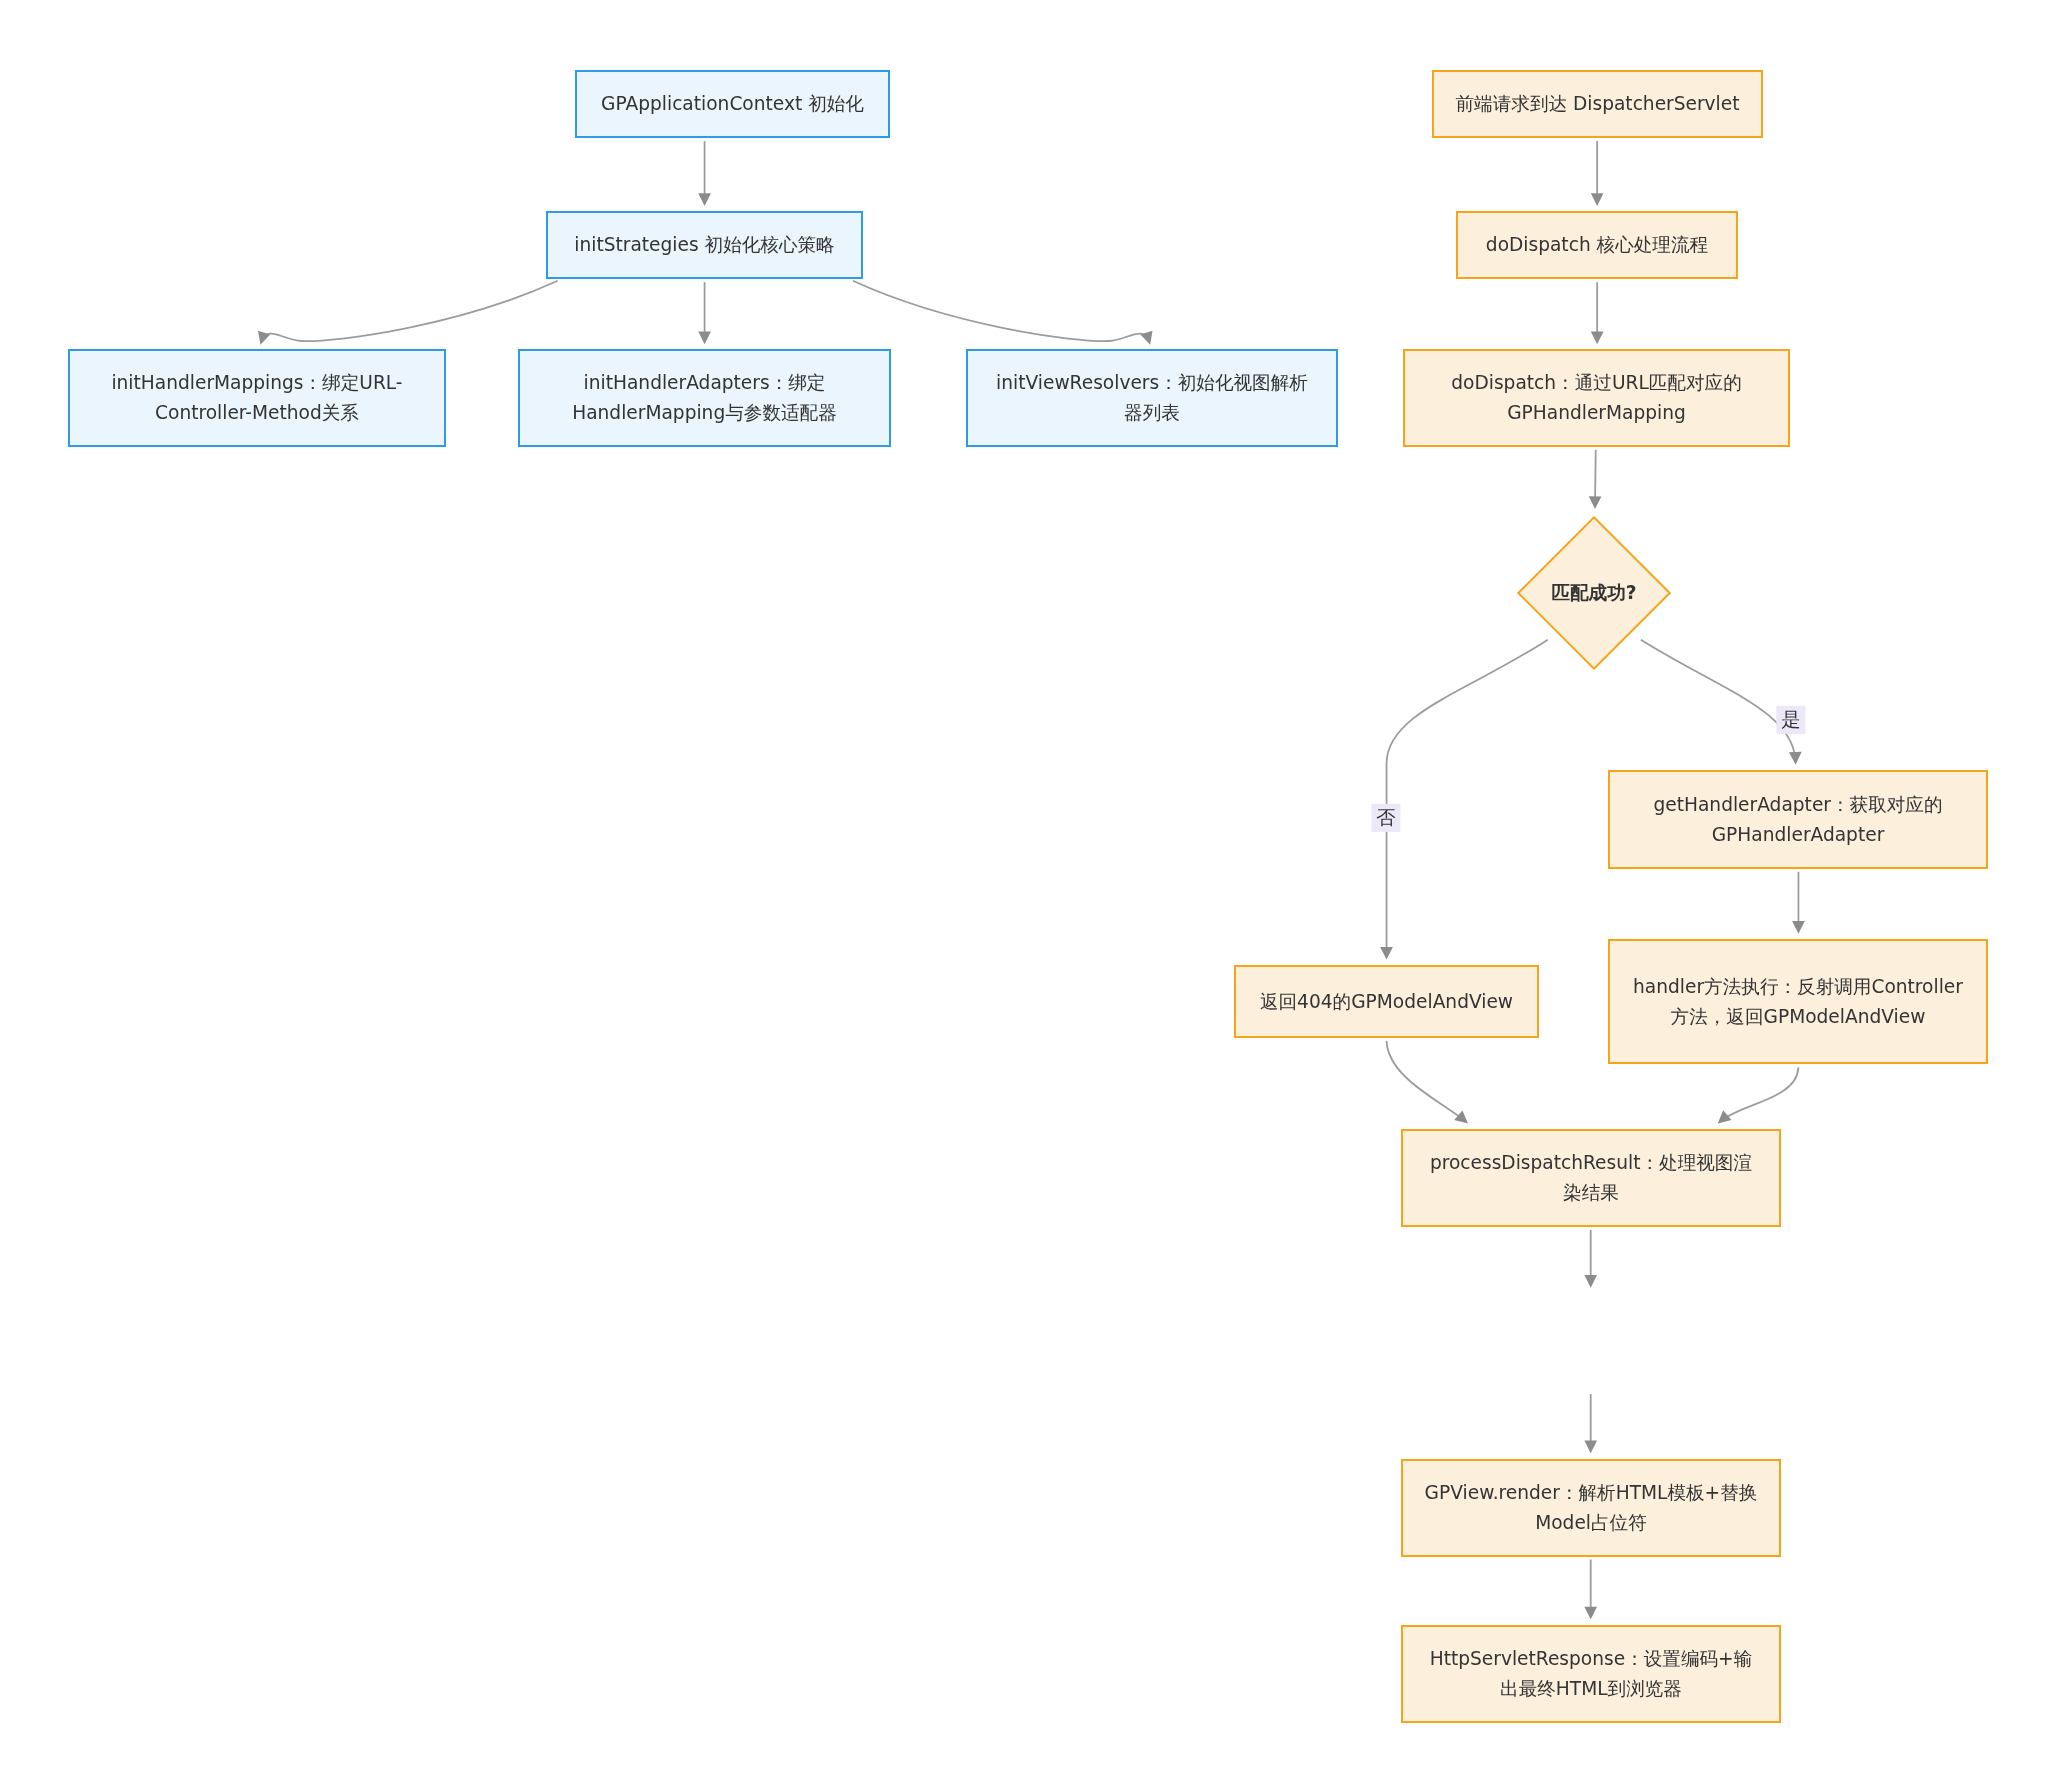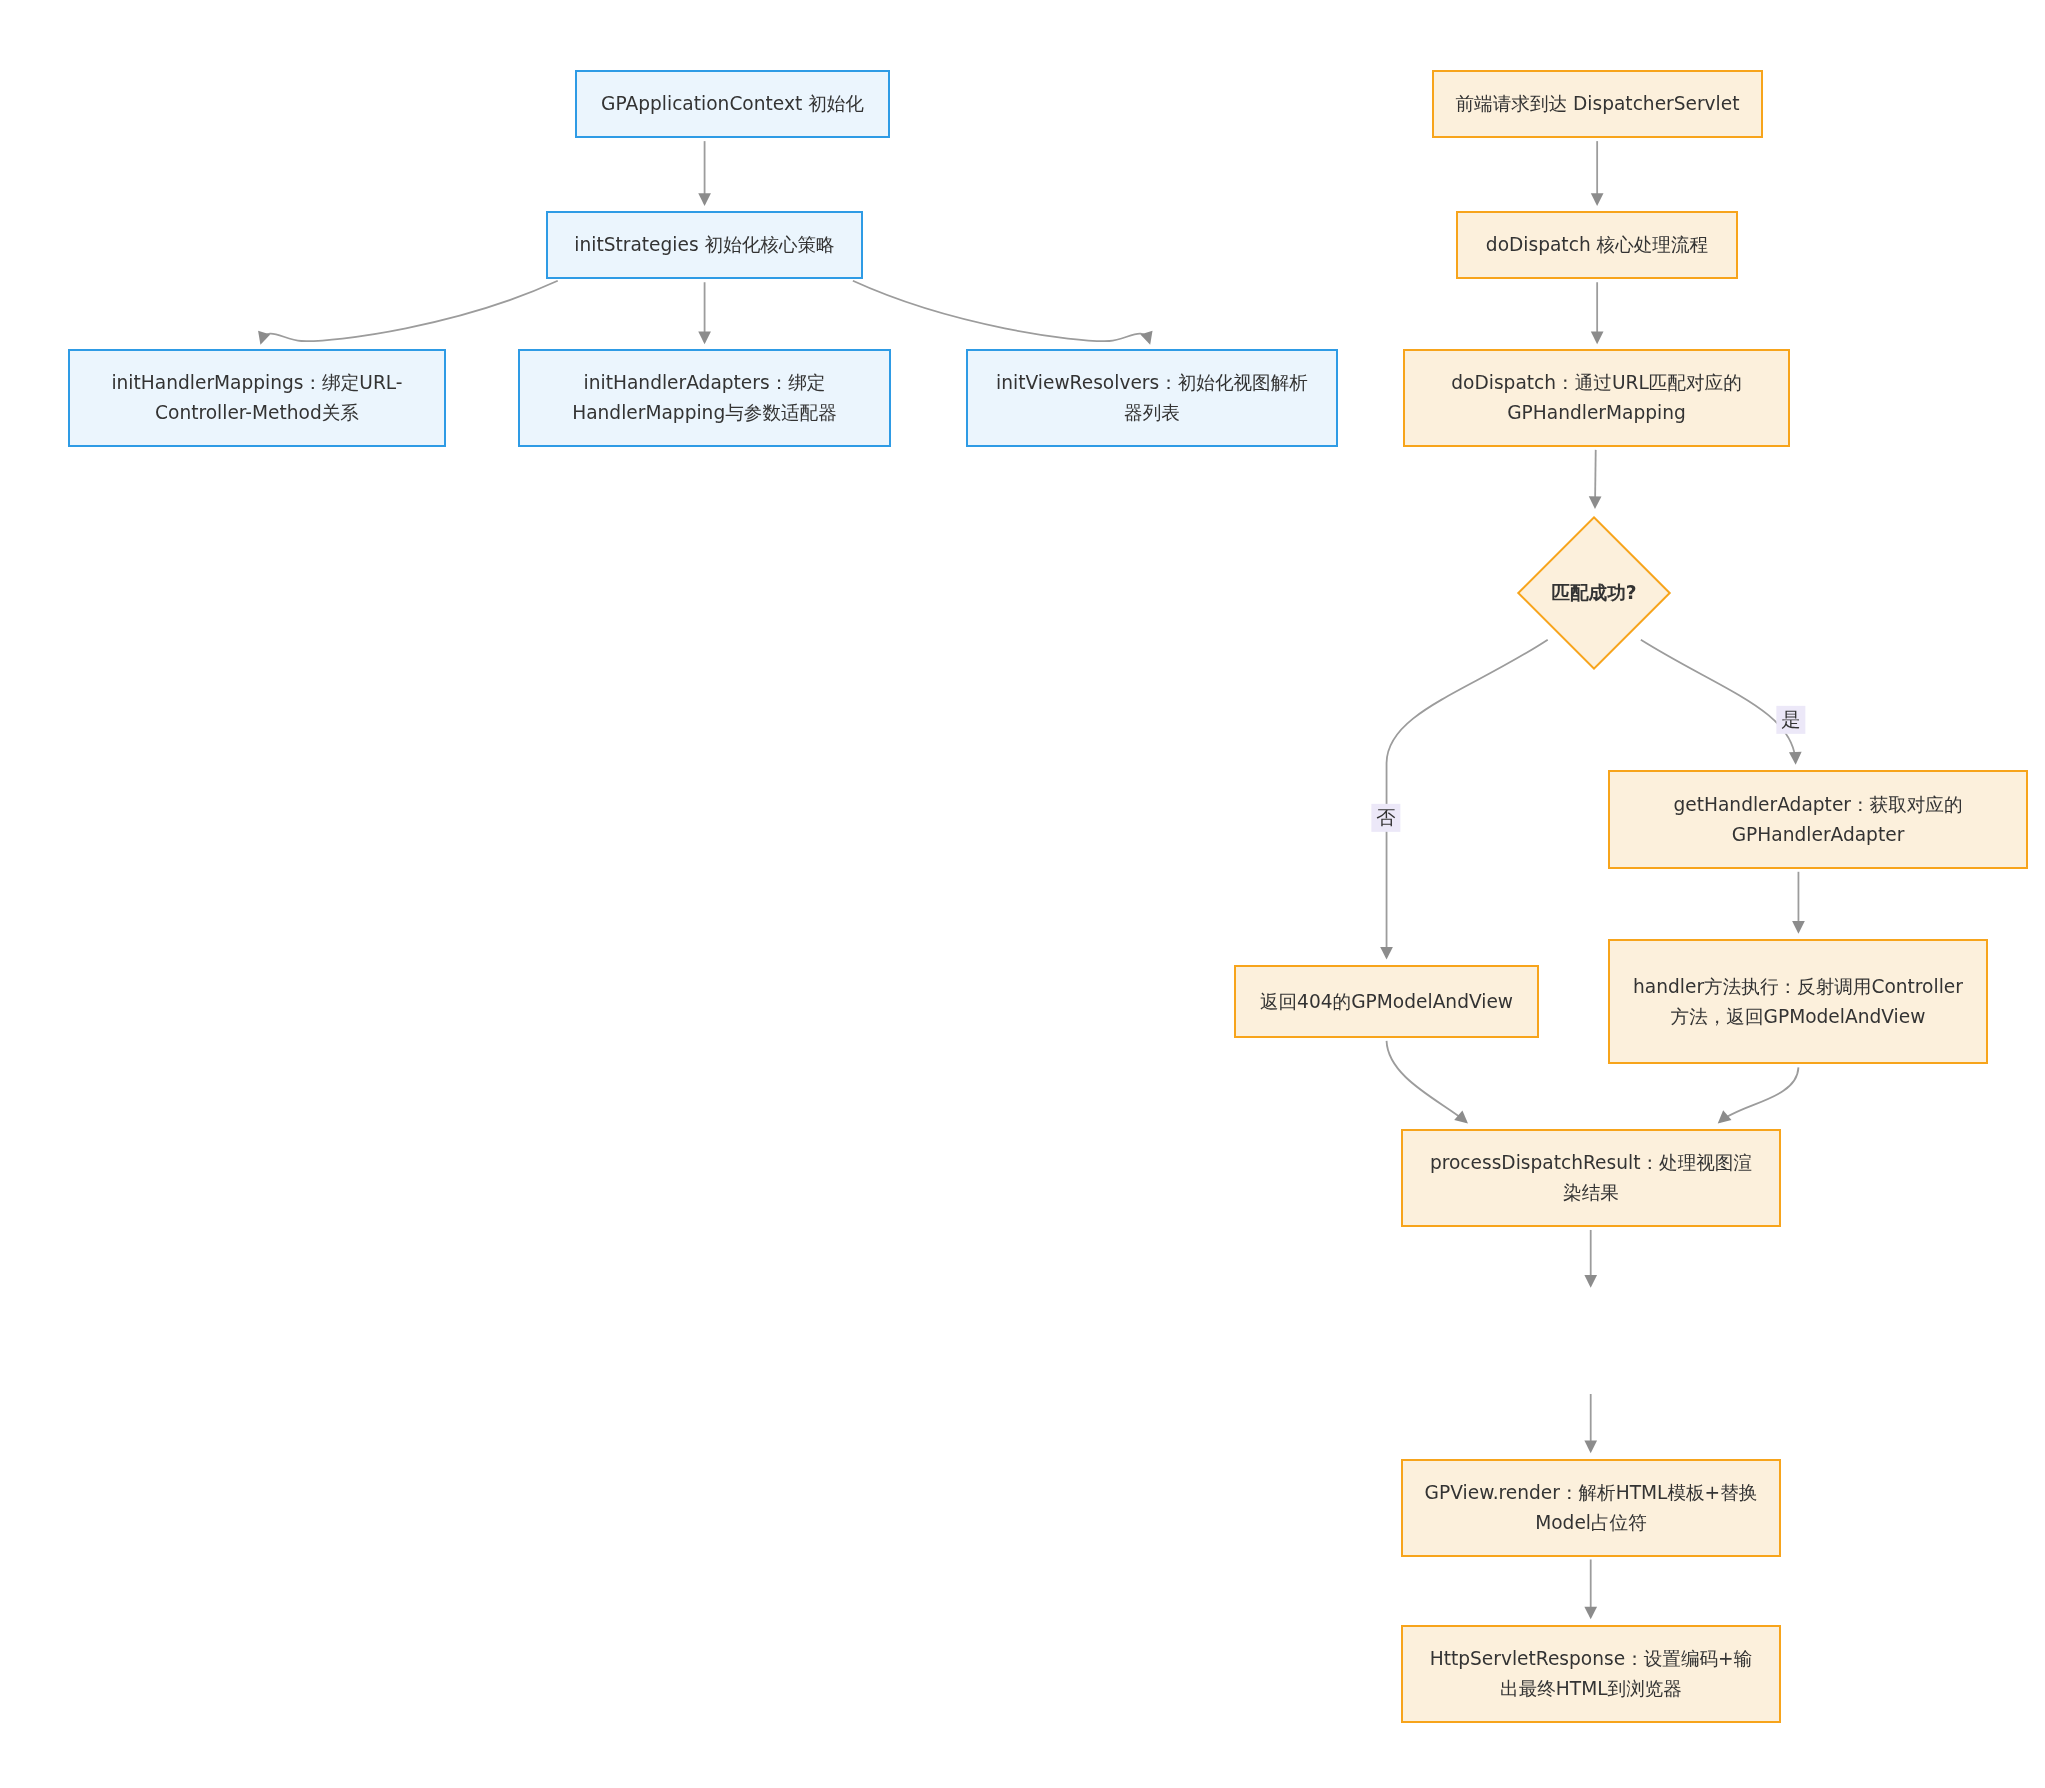--- a/index.html
+++ b/index.html
@@ -102,21 +102,21 @@
   </div>
 
   <div class="diamond" style="left:1515px;top:515px;width:158px;height:156px;font-weight:bold;">
     <div class="shape"></div>
     <span class="node-label">匹配成功?</span>
   </div>
 
   <div class="branch-label" style="left:1791px;top:720px;">是</div>
   <div class="branch-label" style="left:1386px;top:818px;">否</div>
 
-  <div class="node node-orange" style="left:1608px;top:770px;width:420px;height:99px;">
+  <div class="node node-orange" style="left:1608px;top:770px;width:380px;height:99px;">
     <span class="node-label">getHandlerAdapter：获取对应的GPHandlerAdapter</span>
   </div>
   <div class="node node-orange" style="left:1608px;top:939px;width:380px;height:125px;">
     <span class="node-label">handler方法执行：反射调用Controller方法，返回GPModelAndView</span>
   </div>
   <div class="node node-orange" style="left:1234px;top:965px;width:305px;height:73px;">
     <span class="node-label">返回404的GPModelAndView</span>
   </div>
   <div class="node node-orange" style="left:1401px;top:1129px;width:380px;height:98px;">
     <span class="node-label">processDispatchResult：处理视图渲染结果</span>

